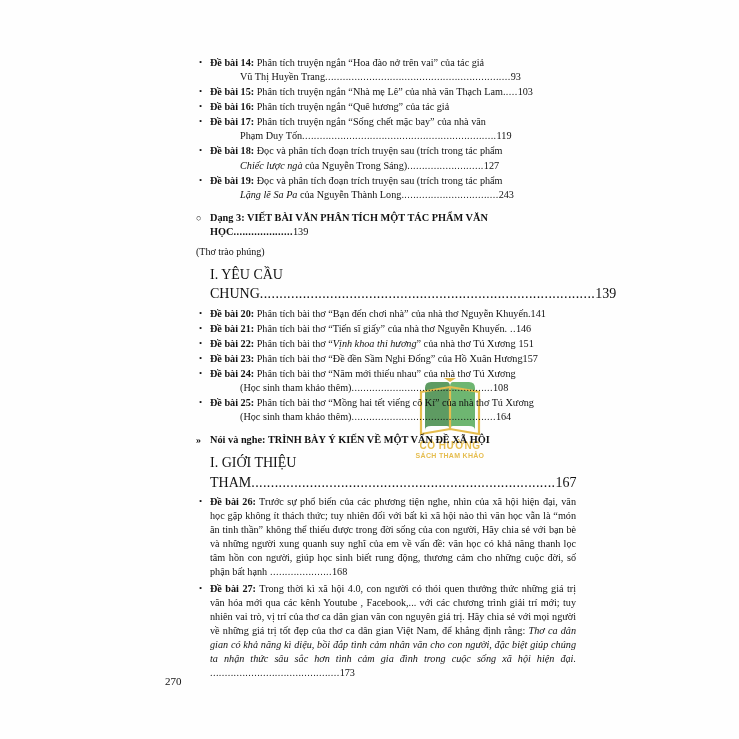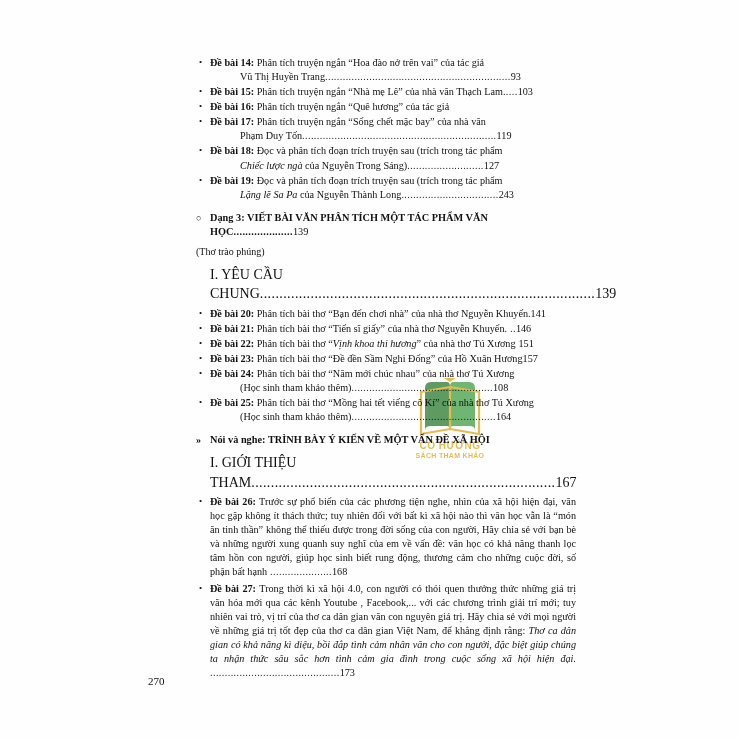--- a/index.html
+++ b/index.html
@@ -98,21 +98,21 @@
   }
   .para .bullet {
     position: absolute;
     left: 3px;
     top: 0px;
     font-size: 9px;
     line-height: 1.5;
   }
   .pagenum {
     position: absolute;
-    left: 148px;
+    left: 165px;
     bottom: 52px;
     font-size: 11px;
     color: #111;
   }
   
   .watermark {
     position: absolute;
     left: 391px;
     top: 378px;
     width: 118px;
@@ -224,21 +224,21 @@
       <span class="lbl">Đề bài 22:</span><span> Phân tích bài thơ “</span><span class="ital">Vịnh khoa thi hương</span><span>” của nhà thơ Tú Xương</span><span class="dots"> </span><span class="pg">151</span>
     </div>
 
     <div class="entry">
       <span class="bullet">•</span>
       <span class="lbl">Đề bài 23:</span><span> Phân tích bài thơ “Đề đền Sầm Nghi Đống” của Hồ Xuân Hương</span><span class="dots"></span><span class="pg">157</span>
     </div>
 
     <div class="entry">
       <span class="bullet">•</span>
-      <span class="lbl">Đề bài 24:</span><span> Phân tích bài thơ “Năm mới chúc nhau” của nhà thơ Tú Xương</span>
+      <span class="lbl">Đề bài 24:</span><span> Phân tích bài thơ “Năm mới thiếu nhau” của nhà thơ Tú Xương</span>
       <div class="indent2"><span>(Học sinh tham khảo thêm)</span><span class="dots">................................................</span><span class="pg">108</span></div>
     </div>
 
     <div class="entry">
       <span class="bullet">•</span>
       <span class="lbl">Đề bài 25:</span><span> Phân tích bài thơ “Mồng hai tết viếng cô Kí” của nhà thơ Tú Xương</span>
       <div class="indent2"><span>(Học sinh tham khảo thêm)</span><span class="dots">.................................................</span><span class="pg">164</span></div>
     </div>
 
     <div class="section-head">

